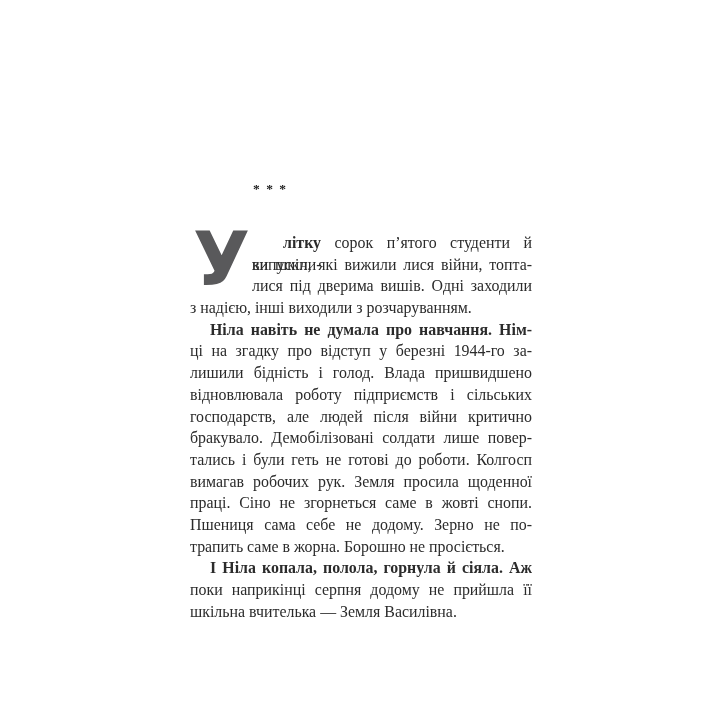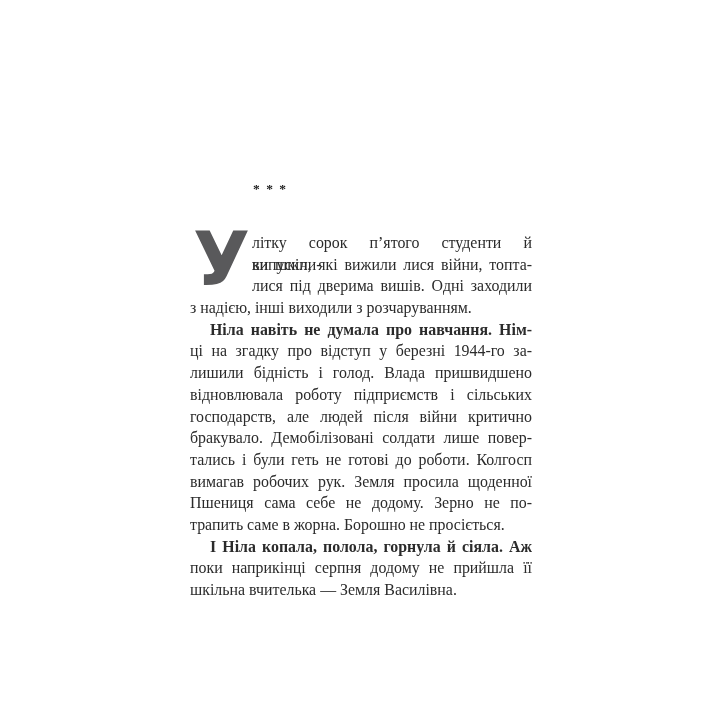--- a/index.html
+++ b/index.html
@@ -55,21 +55,22 @@
     text-align-last: left;
   }
   .line.dc {
     margin-left: 62px;
   }
   .line.ind {
     text-indent: 20px;
     font-weight: bold;
   }
   .line b {
-    font-weight: normal;
+    font-weight: bold;
+    margin-left: 31px;
   }
 </style>
 </head>
 <body>
 
 <div class="page" style="background: rgb(255, 255, 255);">
   <div class="divider">* * *</div>
   <div class="dropcap" style="color: rgb(89, 89, 91);">У</div>
   <div class="textblock" id="textblock" style="color: rgb(43, 43, 43);">
       <div class="line dc"><b>літку</b> сорок п’ятого студенти й випускни-</div>
@@ -77,19 +78,20 @@
       <div class="line dc">лися під дверима вишів. Одні заходили</div>
       <div class="line last">з надією, інші виходили з розчаруванням.</div>
       <div class="line ind">Ніла навіть не думала про навчання. Нім-</div>
       <div class="line">ці на згадку про відступ у березні 1944-го за-</div>
       <div class="line">лишили бідність і голод. Влада пришвидшено</div>
       <div class="line">відновлювала роботу підприємств і сільських</div>
       <div class="line">господарств, але людей після війни критично</div>
       <div class="line">бракувало. Демобілізовані солдати лише повер-</div>
       <div class="line">тались і були геть не готові до роботи. Колгосп</div>
       <div class="line">вимагав робочих рук. Земля просила щоденної</div>
+      <div class="line">праці. Сіно не згорнеться саме в жовті снопи.</div>
       <div class="line">Пшениця сама себе не додому. Зерно не по-</div>
       <div class="line last">трапить саме в жорна. Борошно не просіється.</div>
       <div class="line ind">І Ніла копала, полола, горнула й сіяла. Аж</div>
       <div class="line">поки наприкінці серпня додому не прийшла її</div>
       <div class="line last">шкільна вчителька — Земля Василівна.</div>
     </div>
 </div>
 
 </body></html>

